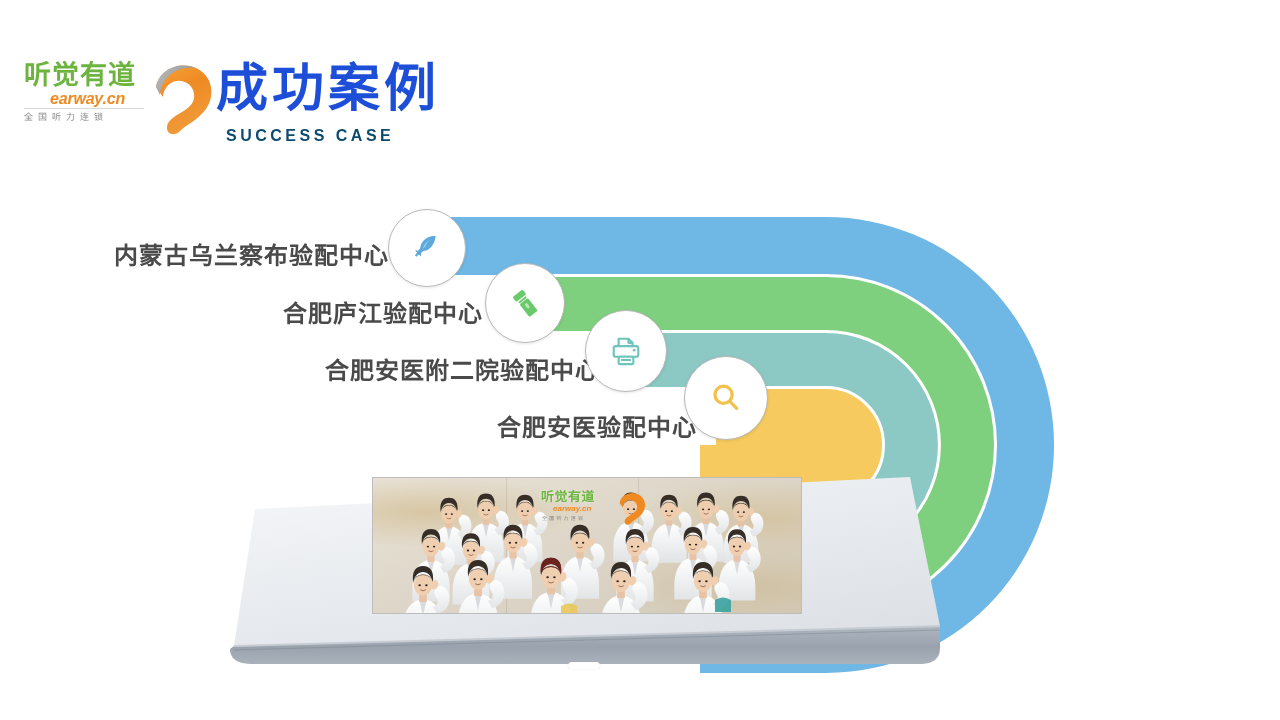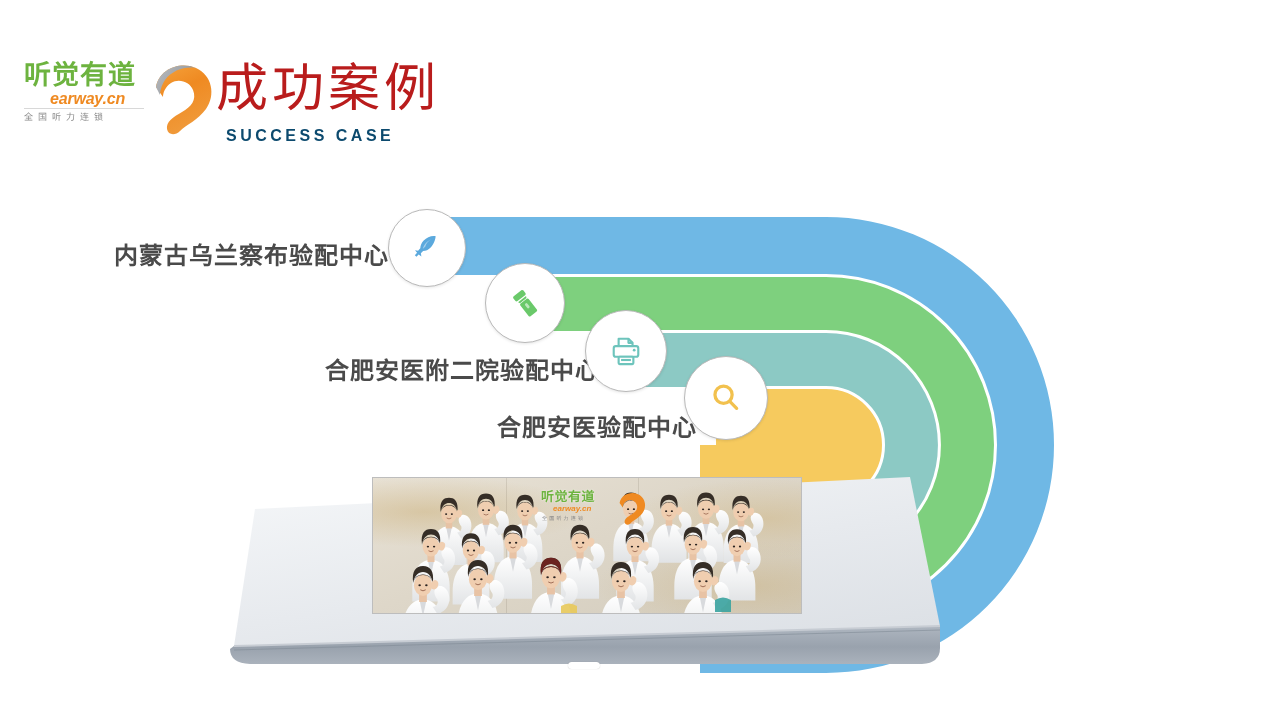--- a/index.html
+++ b/index.html
@@ -89,22 +89,22 @@
     width: 74px;
     height: 82px;
   }
 
   .title-cn {
     position: absolute;
     left: 216px;
     top: 30px;
     font-family: "DejaVu Sans", "Liberation Sans", sans-serif;
     font-size: 52px;
-    font-weight: normal;
-    color: #b91c1c;
+    font-weight: bold;
+    color: #1d4ed8;
     letter-spacing: 4px;
     line-height: 1.05;
     white-space: nowrap;
   }
   .title-en {
     position: absolute;
     left: 226px;
     top: 96px;
     font-size: 16px;
     font-weight: bold;
@@ -453,20 +453,21 @@
 
       <path d="M188 128 q8 -5 16 0 l0 9 l-16 0 Z" fill="#e8c95a" opacity="0.9"></path>
       <path d="M342 122 q8 -5 16 0 l0 12 l-16 0 Z" fill="#3aa3a0" opacity="0.9"></path>
     </svg>
   </div>
 
   <div class="home-btn"></div>
 
   <div class="labels">
     <div class="case-label l0">内蒙古乌兰察布验配中心</div>
+    <div class="case-label l1">合肥庐江验配中心</div>
     <div class="case-label l2">合肥安医附二院验配中心</div>
     <div class="case-label l3">合肥安医验配中心</div>
   </div>
 
   <div class="bubble b0">
     <span>
       <svg viewBox="0 0 40 40" width="34" height="34" aria-hidden="true">
         <g fill="#5ba9dd">
           <path d="M30.5 6.2c-4.6-1.2-10.6 1-14.4 5-2.6 2.7-3.9 6-4 9.2l-2.6 2.7-3.6-.6 2.4 3.2-2.6 2.7 1.9 1.8 2.6-2.7 3.2 2.4-.6-3.6 2.6-2.7c3.1-.2 6.3-1.6 8.9-4.3 3.8-4 5.9-10.1 5.8-13.1z"></path>
           <path d="M28.6 8.4c-3.6 1-7 2.8-9.6 5.5-2.1 2.2-3.4 4.8-4 7.4l3.1-3.2c.5-2 1.6-3.9 3.2-5.6 2-2.1 4.6-3.5 7.3-4.1z" fill="#ffffff" opacity="0.45"></path>

